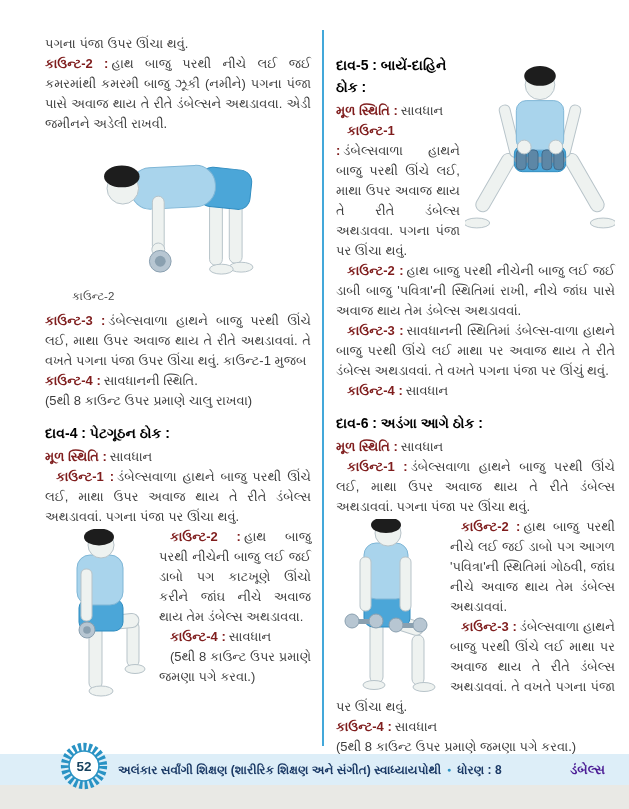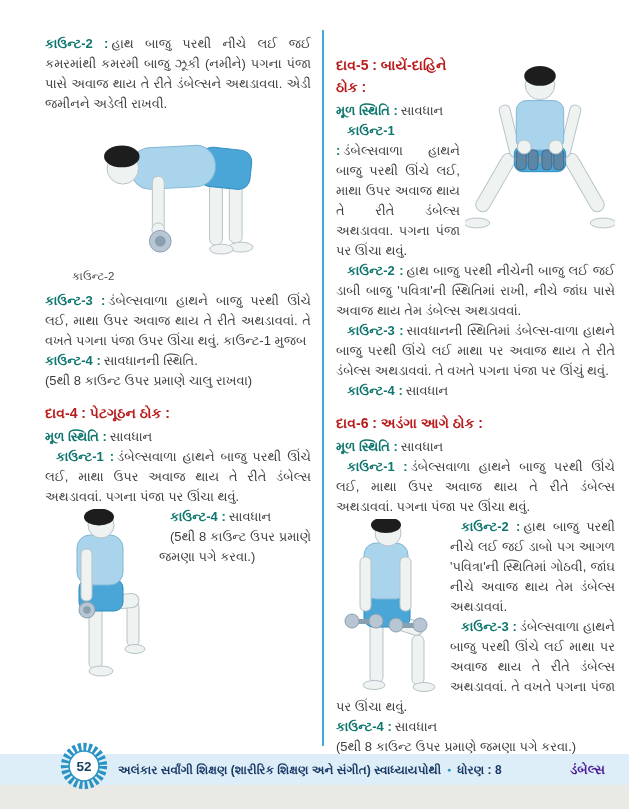--- a/index.html
+++ b/index.html
@@ -7,22 +7,22 @@
   body{
     position:relative;background:#fff;overflow:hidden;
     font-family:"Liberation Sans",sans-serif;color:#3d3d3d;
   }
   .col{position:absolute;font-size:13px;line-height:20px;text-align:justify}
   .col-left{left:45px;top:34px;width:266px}
   .col-right{left:336px;top:54px;width:279px}
   .divider{position:absolute;left:322px;top:30px;width:2px;height:716px;background:#43a8da}
   p.para{margin:0}
   p.indent{text-indent:11px}
-  .lbl{font-weight:bold;color:#0f766e;margin-right:3px}
-  .dav-head{color:#b91c1c;font-weight:bold;font-size:14px;line-height:22px;margin:11px 0 3px;text-align:left}
+  .lbl{font-weight:bold;color:#7f1d1d;margin-right:3px}
+  .dav-head{color:#000000;font-weight:bold;font-size:14px;line-height:22px;margin:11px 0 3px;text-align:left}
   .dav-head.first{margin-top:0}
   .figwrap{width:212px;margin:5px auto 3px;text-align:center}
   .figcap{text-align:left;font-size:11.5px;color:#4a4a4a;margin:1px 0 5px;text-indent:0}
   .figfloat{display:block}
   .fr{float:right;width:150px;height:186px;margin:0 0 4px 5px}
   .fl1{float:left;width:106px;height:172px;margin:2px 8px 2px 0}
   .fl2{float:left;width:106px;height:176px;margin:2px 8px 2px 0}
   .footer-bar{
     position:absolute;left:0;top:754px;width:629px;height:31px;background:#ddeef8;
     display:flex;align-items:center;padding:0 24px 0 118px;
@@ -39,20 +39,21 @@
   svg .metal{fill:#b7c6d2;stroke:#8aa0b0;stroke-width:1}
   svg .metal2{fill:#8aa0b0}
   svg .plate{fill:#5d87a6;stroke:#3f6a8a;stroke-width:1}
 </style>
 </head>
 <body>
 
 <div class="divider"></div>
 
 <div class="col col-left">
+  <p class="para">પગના પંજા ઉપર ઊંચા થવું.</p>
 
   <p class="para">
     <span class="lbl">કાઉન્ટ-2 :</span><span>હાથ બાજુ પરથી નીચે લઈ જઈ કમરમાંથી કમરમી બાજુ ઝૂકી (નમીને) પગના પંજા પાસે અવાજ થાય તે રીતે ડંબેલ્સને અથડાવવા. એડી જમીનને અડેલી રાખવી.</span>
   </p>
 
   <div class="figwrap">
     <svg width="212" height="140" viewBox="0 0 212 142">
       <rect class="skin" x="158" y="62" width="13" height="64" rx="6"></rect>
       <ellipse class="skin" cx="170" cy="130" rx="12" ry="5"></ellipse>
       <rect class="skin" x="138" y="64" width="13" height="64" rx="6"></rect>
@@ -99,20 +100,23 @@
       <rect class="shorts" x="34" y="70" width="44" height="32" rx="9"></rect>
       <rect class="shirt" x="32" y="26" width="46" height="50" rx="13"></rect>
       <rect class="skin" x="36" y="40" width="11" height="52" rx="5"></rect>
       <circle class="metal" cx="42" cy="101" r="8"></circle>
       <circle class="metal2" cx="42" cy="101" r="3.8"></circle>
       <circle class="skin" cx="56" cy="16" r="13"></circle>
       <ellipse class="hair" cx="54" cy="8" rx="15" ry="8.5"></ellipse>
     </svg>
   </span>
 
+  <p class="para indent">
+    <span class="lbl">કાઉન્ટ-2 :</span><span>હાથ બાજુ પરથી નીચેની બાજુ લઈ જઈ ડાબો પગ કાટખૂણે ઊંચો કરીને જાંઘ નીચે અવાજ થાય તેમ ડંબેલ્સ અથડાવવા.</span>
+  </p>
 
 
   <p class="para indent">
     <span class="lbl">કાઉન્ટ-4 :</span><span>સાવધાન</span>
   </p>
 
   <p class="para indent">(5થી 8 કાઉન્ટ ઉપર પ્રમાણે જમણા પગે કરવા.)</p>
 </div>
 
 <div class="col col-right">

